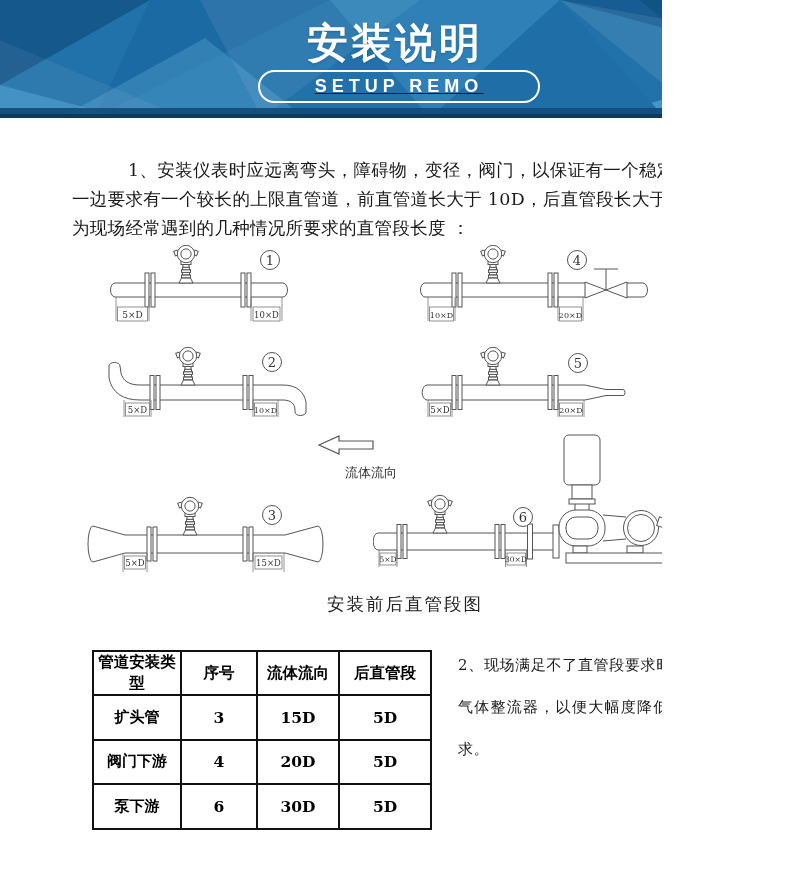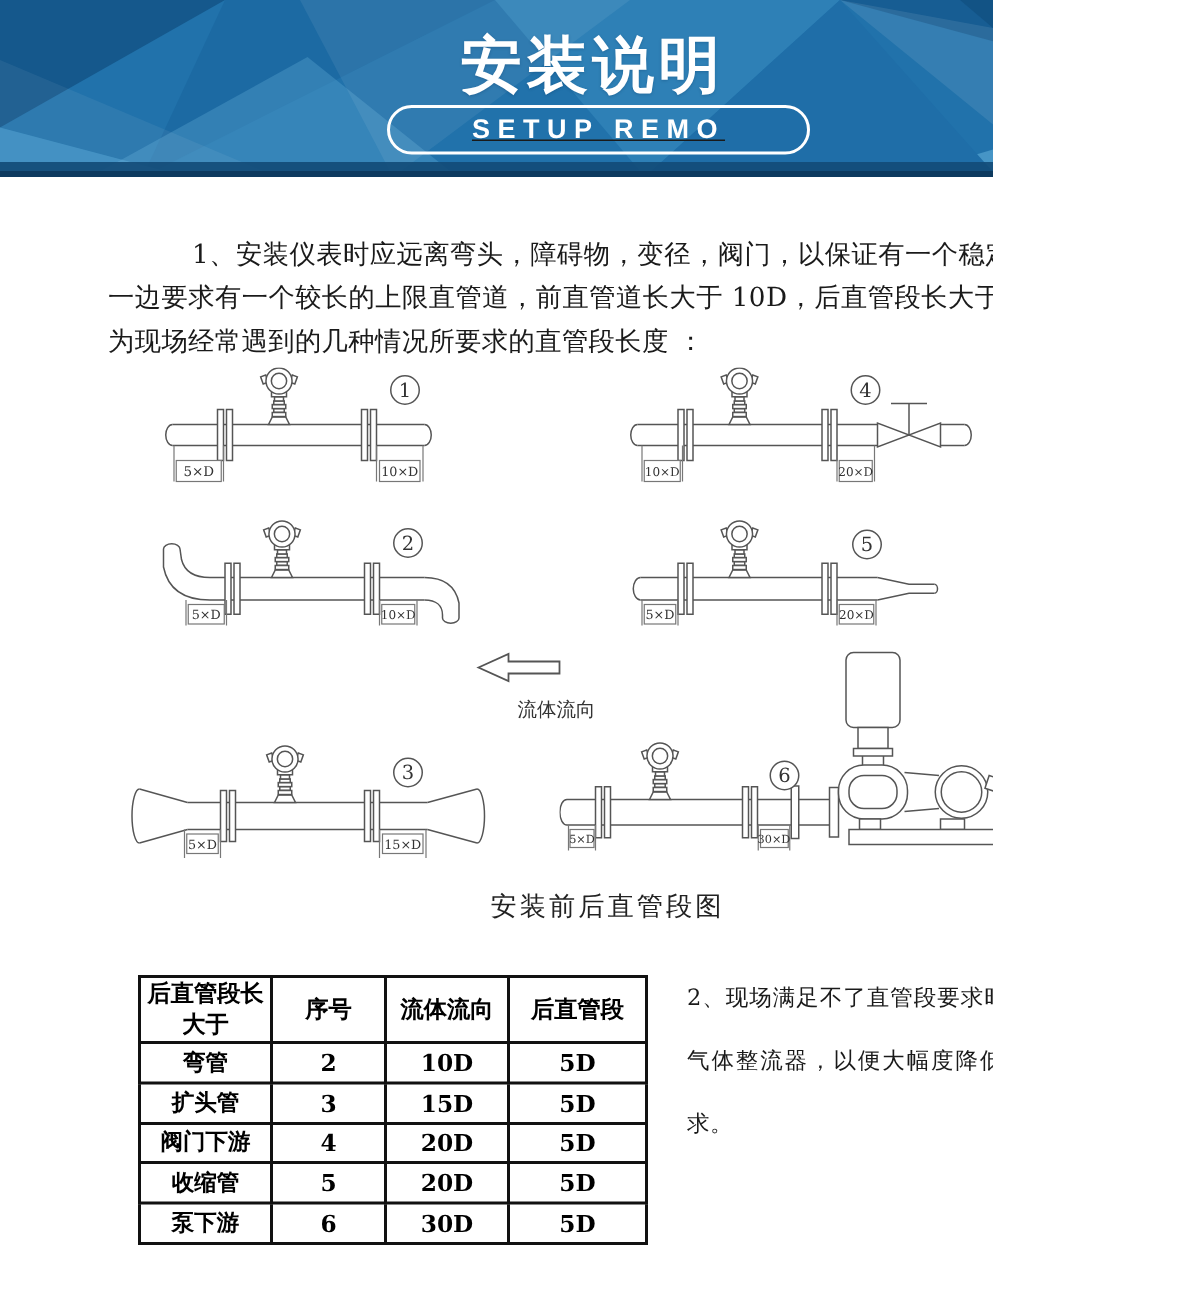--- a/index.html
+++ b/index.html
@@ -307,52 +307,40 @@
   <div class="abs spec-table">
     <table>
       <colgroup>
           <col class="c1">
           <col class="c2">
           <col class="c3">
           <col class="c4">
         </colgroup>
       <thead>
         <tr>
-          <th>后直管段长大于</th>
+          <th>管道安装类型</th>
           <th>序号</th>
           <th>流体流向</th>
           <th>后直管段</th>
         </tr>
       </thead>
       <tbody>
-        <tr>
-          <td>弯管</td>
-          <td class="num">2</td>
-          <td class="num">10D</td>
-          <td class="num">5D</td>
-        </tr>
         <tr>
           <td>扩头管</td>
           <td class="num">3</td>
           <td class="num">15D</td>
           <td class="num">5D</td>
         </tr>
         <tr>
           <td>阀门下游</td>
           <td class="num">4</td>
           <td class="num">20D</td>
           <td class="num">5D</td>
         </tr>
         <tr>
-          <td>收缩管</td>
-          <td class="num">5</td>
-          <td class="num">20D</td>
-          <td class="num">5D</td>
-        </tr>
-        <tr>
           <td>泵下游</td>
           <td class="num">6</td>
           <td class="num">30D</td>
           <td class="num">5D</td>
         </tr>
       </tbody>
     </table>
   </div>
 
   <p class="abs note" style="margin:0">2、现场满足不了直管段要求时，可以串接气体整流器，以便大幅度降低对直管段要求。</p>

